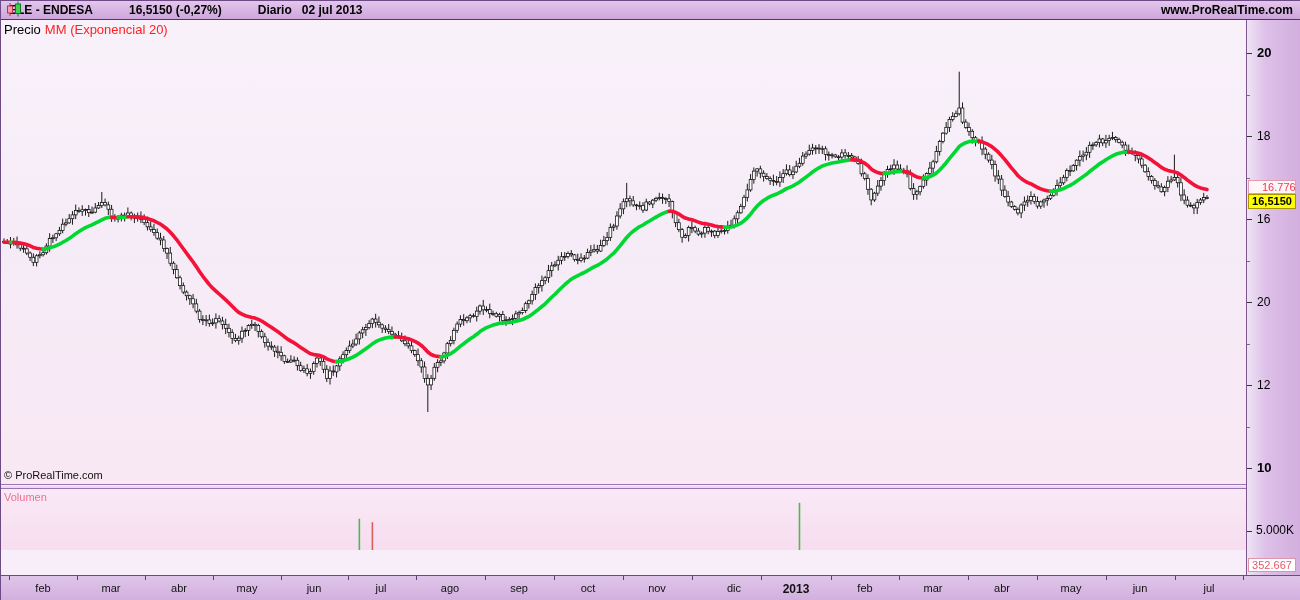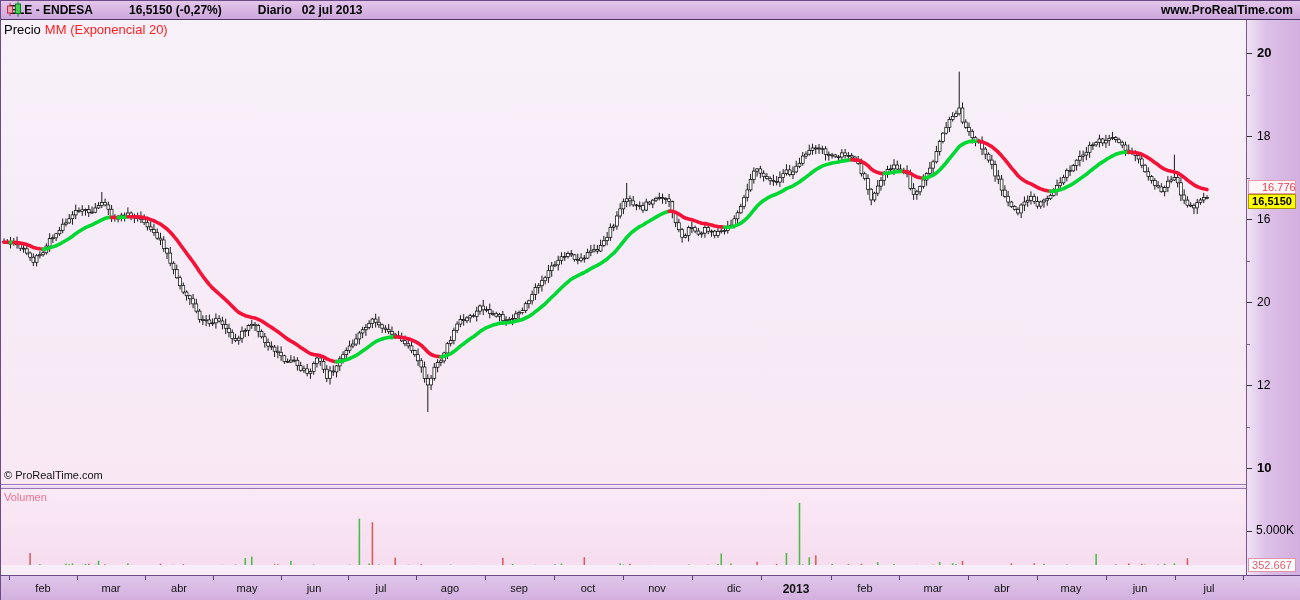--- a/index.html
+++ b/index.html
@@ -25,21 +25,21 @@
     position:absolute;left:0;top:20px;width:1245px;height:465px;
     background:linear-gradient(180deg,#f9f1fa 0%,#f5ecf7 45%,#f9e8f4 100%);
     border-bottom:1px solid #9a74ae;box-sizing:border-box;overflow:hidden;
   }
   #legend{position:absolute;left:3px;top:2px;font-size:13px;color:#000;}
   #legend .ma{color:#ff2020;margin-left:4px;}
   #copyright{position:absolute;left:3px;bottom:3px;font-size:11px;color:#111;}
   #sep1{position:absolute;left:0;top:486px;width:1245px;height:2px;background:#ecd8f2;}
   
   #volume-pane{
-    position:absolute;left:0;top:488px;width:1245px;height:77px;
+    position:absolute;left:0;top:488px;width:1245px;height:62px;
     background:linear-gradient(180deg,#fae9f6 0%,#f6ddef 100%);
     border-top:1px solid #9a74ae;box-sizing:border-box;overflow:hidden;text-align:center;
   }
   #vol-title{position:absolute;left:3px;top:2px;font-size:11px;color:#f07090;}
   
   #price-axis{
     position:absolute;left:1245px;top:20px;width:55px;height:555px;
     background:linear-gradient(90deg,#efe3f5 0%,#ddc0e8 35%,#d2aede 100%);
     border-left:1px solid #7a5590;box-sizing:border-box;overflow:hidden;
   }

